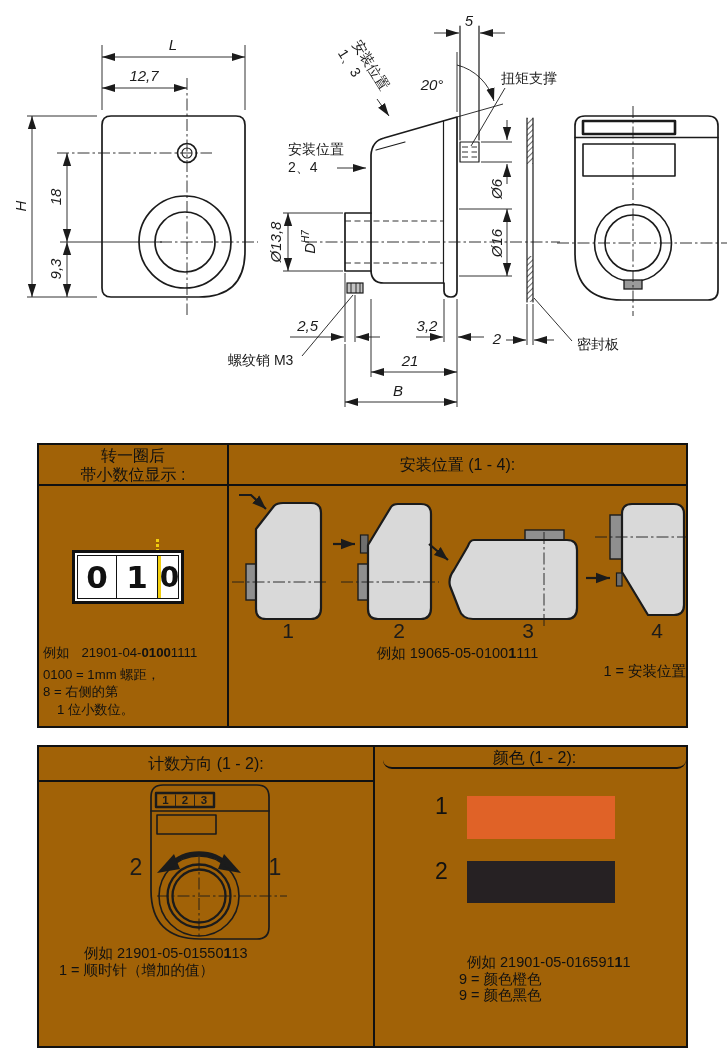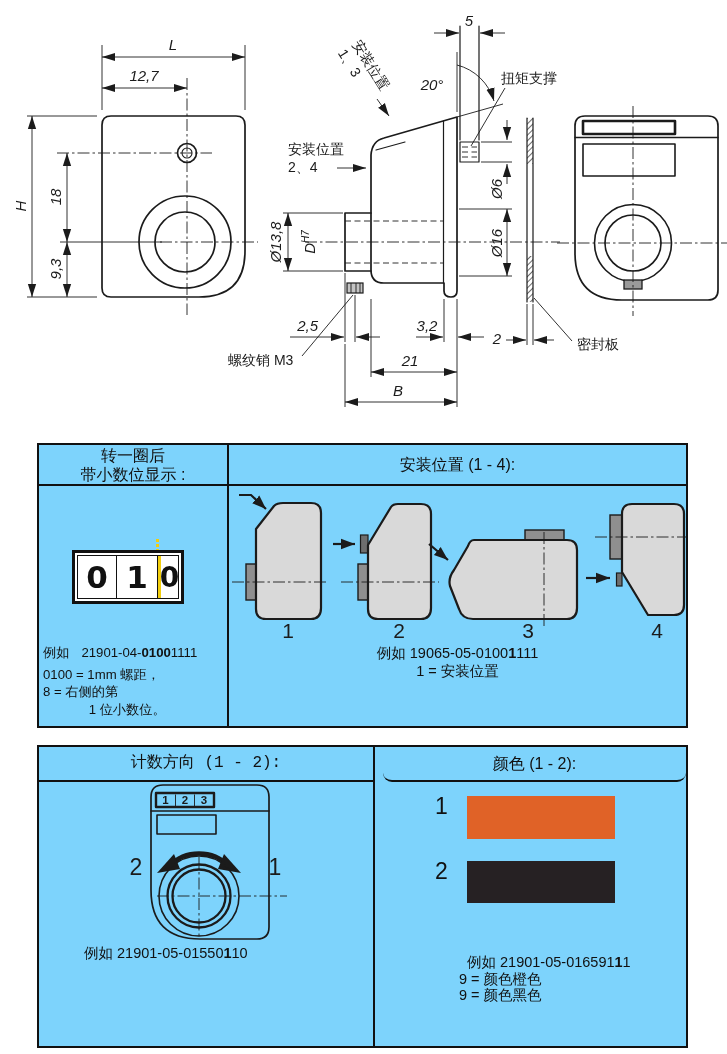--- a/index.html
+++ b/index.html
@@ -6,39 +6,39 @@
   .page{position:relative;width:727px;height:1054px;background:#fff;overflow:hidden;
         font-family:"Liberation Sans",sans-serif;color:#111;}
   svg text{font-family:"Liberation Sans",sans-serif;fill:#1b1b1b;}
   .ol{fill:none;stroke:#1b1b1b;stroke-width:1.7;stroke-linejoin:round;stroke-linecap:round;}
   .tl{fill:none;stroke:#1b1b1b;stroke-width:0.9;}
   .cl{fill:none;stroke:#1b1b1b;stroke-width:0.9;stroke-dasharray:12 3 2.5 3;}
   .hl{fill:none;stroke:#1b1b1b;stroke-width:0.9;stroke-dasharray:6 3.5;}
   .dim{font-style:italic;font-size:15px;}
   .lab{font-size:14px;}
   
-  .tbl{position:absolute;box-sizing:border-box;border:2.3px solid #111;background:#7dd3fc;}
+  .tbl{position:absolute;box-sizing:border-box;border:2.3px solid #111;background:#a16207;}
   .cell{position:absolute;box-sizing:border-box;}
   .hdr{display:flex;align-items:center;justify-content:center;text-align:center;
        font-size:16px;line-height:19px;border-bottom:2px solid #111;}
   .rborder{border-right:2px solid #111;}
   
   .counter{position:absolute;left:33px;top:64px;border:3px solid #111;background:#fff;padding:2px;}
   .counter-row{display:flex;border:1.6px solid #111;position:relative;}
   .dcell{height:42px;display:flex;align-items:center;justify-content:center;
          font-weight:bold;font-size:31px;font-family:"DejaVu Sans",sans-serif;background:#fff;}
   .dcell.c0{width:38px;border-right:1.6px solid #111;}
   .dcell.c1{width:40px;border-right:1.6px solid #111;}
   .dcell.c2{width:17px;border-left:3px solid #F2CE0D;font-size:28px;overflow:hidden;}
   .dec-ticks{position:absolute;left:117px;top:53px;width:3px;height:11px;
              background:repeating-linear-gradient(#F2CE0D 0 2.5px,transparent 2.5px 5px);}
   .notes{position:absolute;left:4px;top:158px;font-size:13.2px;line-height:17.5px;white-space:nowrap;}
   .notes .exline{margin-bottom:4px;}
   .notes .gap{display:inline-block;width:12px;}
-  .indent{padding-left:14px;text-align:center;}
+  .indent{padding-left:14px;}
   .excenter{position:absolute;left:0;width:100%;text-align:center;font-size:14.5px;line-height:18px;}
   .bot-text{position:absolute;font-size:14.5px;line-height:16.5px;white-space:nowrap;}
   
   .sw-num{position:absolute;font-size:23px;}
   .sw-bar{position:absolute;width:148px;}
 </style>
 </head>
 <body>
 
 <div class="page">
@@ -226,29 +226,29 @@
         <g>
           <rect x="381" y="26" width="12" height="44" fill="#8f8f8f" stroke="#1b1b1b" stroke-width="1.4"></rect>
           <rect x="387.5" y="84" width="5.5" height="13" fill="#6e6e6e" stroke="#1b1b1b" stroke-width="1.2"></rect>
           <path d="M403,15 L445,15 Q455,15 455,25 L455,116 Q455,126 445,126 L419,126 L393,83 L393,25 Q393,15 403,15 Z" fill="#d9d9d9" stroke="#1b1b1b" stroke-width="2.2" stroke-linejoin="round"></path>
           <path class="cl" d="M366,48 H458"></path>
           <path d="M357,89 H381" fill="none" stroke="#1b1b1b" stroke-width="2.2" marker-end="url(#ar2)"></path>
           <text x="428" y="149" text-anchor="middle" font-size="21">4</text>
         </g>
       </svg>
       <div class="excenter" style="top:158px;"><span>例如 19065-05-0100</span><b>1</b><span>111</span></div>
-      <div class="excenter" style="top:176px;padding-right:30px;">1 = 安装位置</div>
+      <div class="excenter" style="top:176px;padding-right:30px;text-align:right;">1 = 安装位置</div>
     </div>
   </div>
 
   <div class="tbl" style="left:37px;top:745px;width:651px;height:303px;">
-    <div class="cell hdr rborder" style="left:0;top:0;width:336px;height:35px;font-family:Liberation Mono, monospace;">
+    <div class="cell hdr rborder" style="left:0;top:0;width:336px;height:35px;">
       <span>计数方向 (1 - 2):</span>
     </div>
-    <div class="cell hdr" style="left:344px;top:0;right:0;height:35px;border-radius:9px;">
+    <div class="cell hdr" style="left:344px;top:0;right:0;height:22px;border-radius:9px;">
       <span>颜色 (1 - 2):</span>
     </div>
 
     <div class="cell rborder" style="left:0;top:35px;width:336px;bottom:0;">
       <svg style="position:absolute;left:2px;top:2px;" width="337" height="157" viewBox="0 0 337 157">
         <path class="ol" d="M122,1 L216,1 Q228,1 228,13 L228,143 Q228,155 216,155 L159,155 Q110,155 110,106 L110,13 Q110,1 122,1 Z"></path>
         <rect class="ol" x="115" y="9" width="58" height="14" style="stroke-width:2.4"></rect>
         <path class="tl" d="M134.5,10.5 V22 M153.5,10.5 V22"></path>
         <text x="124.5" y="20" text-anchor="middle" font-size="11.5" font-weight="bold">1</text>
         <text x="144" y="20" text-anchor="middle" font-size="11.5" font-weight="bold">2</text>
@@ -259,21 +259,22 @@
         <polygon points="116,89 133,70 139,85" fill="#1b1b1b"></polygon>
         <polygon points="200,89 183,70 177,85" fill="#1b1b1b"></polygon>
         <circle class="ol" cx="158" cy="112" r="40" style="stroke-width:1.6"></circle>
         <circle class="ol" cx="158" cy="112" r="31.5" style="stroke-width:2.3"></circle>
         <circle class="ol" cx="158" cy="112" r="26.5" style="stroke-width:2.3"></circle>
         <path class="cl" d="M116,112 H246 M158,73 V152"></path>
         <text x="95" y="91" text-anchor="middle" font-size="23">2</text>
         <text x="234" y="91" text-anchor="middle" font-size="23">1</text>
       </svg>
       <div class="bot-text" style="left:20px;top:163px;">
-        <div style="margin-left:25px;"><span>例如 21901-05-01550</span><b>1</b><span>10</span></div>
+        <div style="margin-left:25px;"><span>例如 21901-05-01550</span><b>1</b><span>13</span></div>
+        <div>1 = 顺时针（增加的值）</div>
       </div>
     </div>
 
     <div class="cell" style="left:336px;top:35px;right:0;bottom:0;">
       <div class="sw-num" style="left:60px;top:11px;">1</div>
       <div class="sw-bar" style="left: 92px; top: 14px; height: 43px; background-color: rgb(224, 98, 39);"></div>
       <div class="sw-num" style="left:60px;top:76px;">2</div>
       <div class="sw-bar" style="left: 92px; top: 79px; height: 42px; background-color: rgb(38, 33, 35);"></div>
       <div class="bot-text" style="left:84px;top:172px;">
         <div style="margin-left:8px;"><span>例如 21901-05-016591</span><b>1</b><span>1</span></div>

